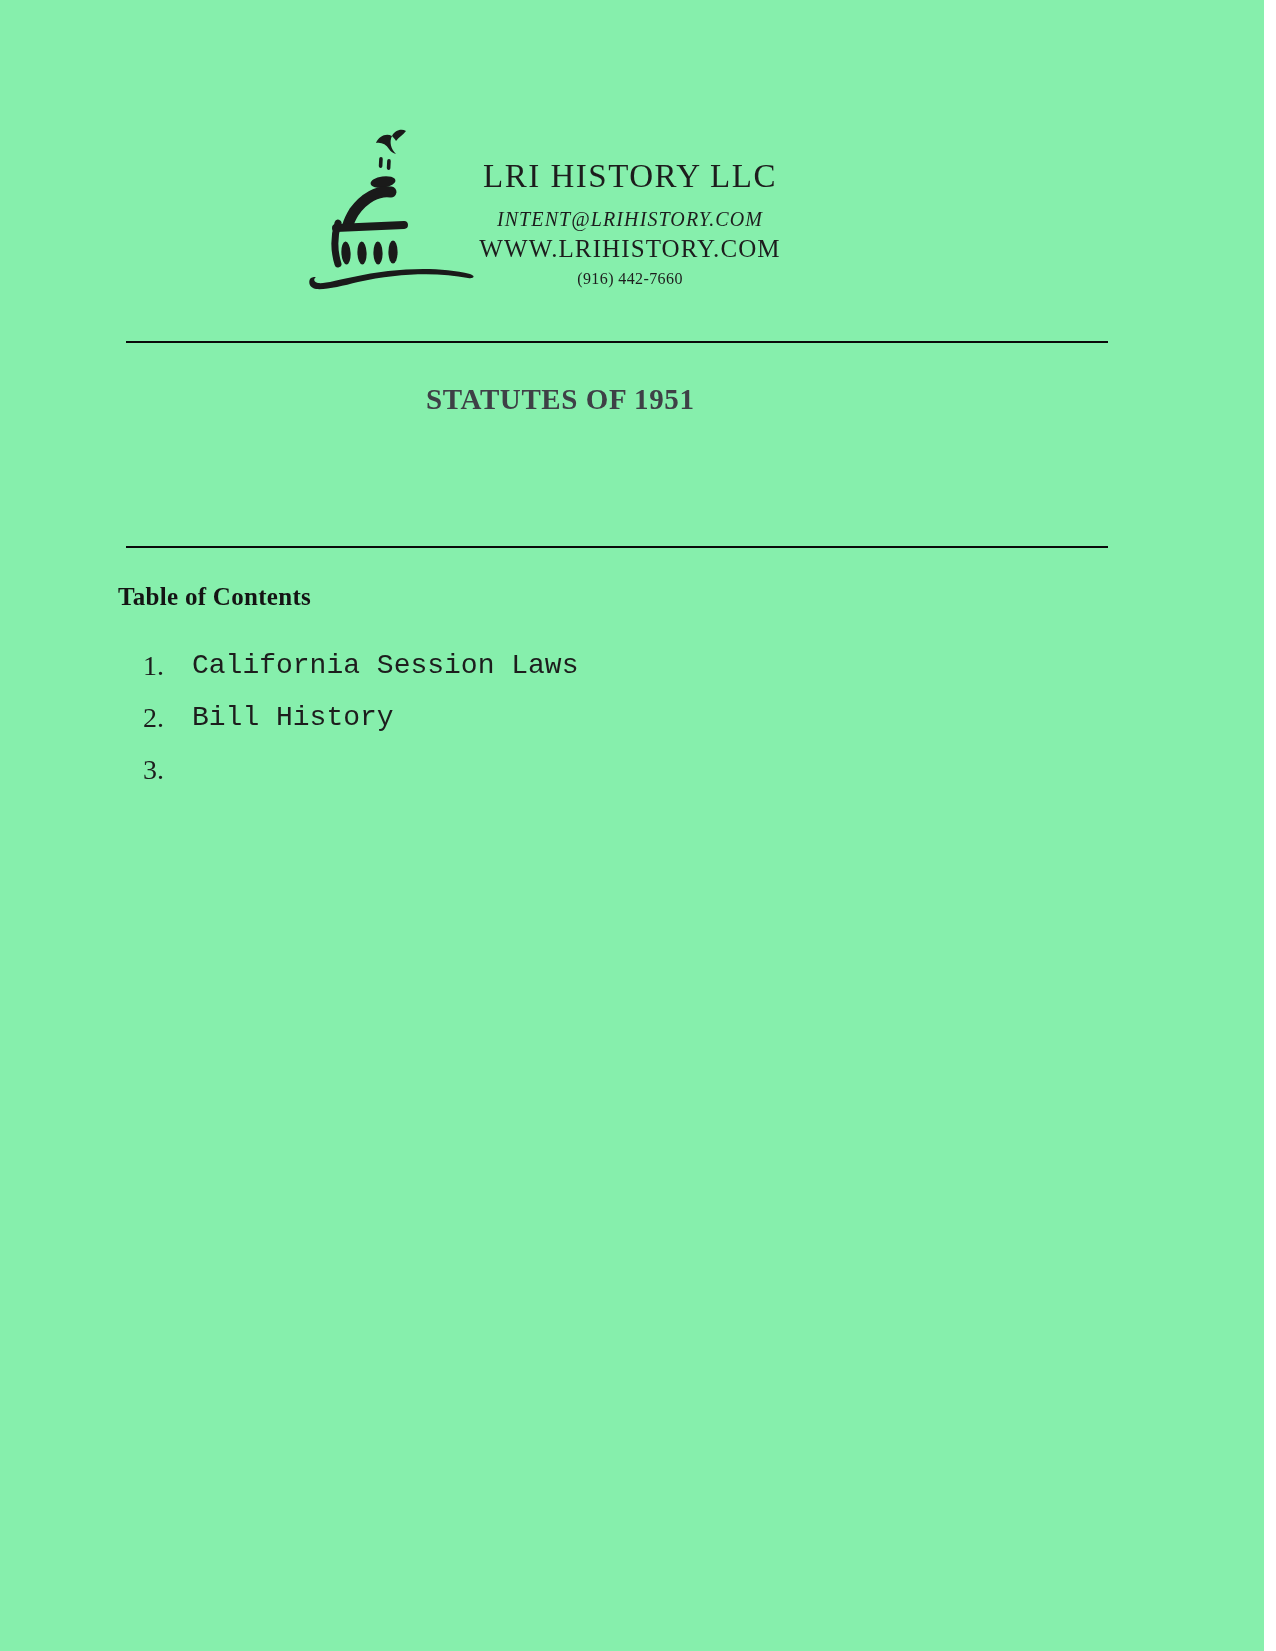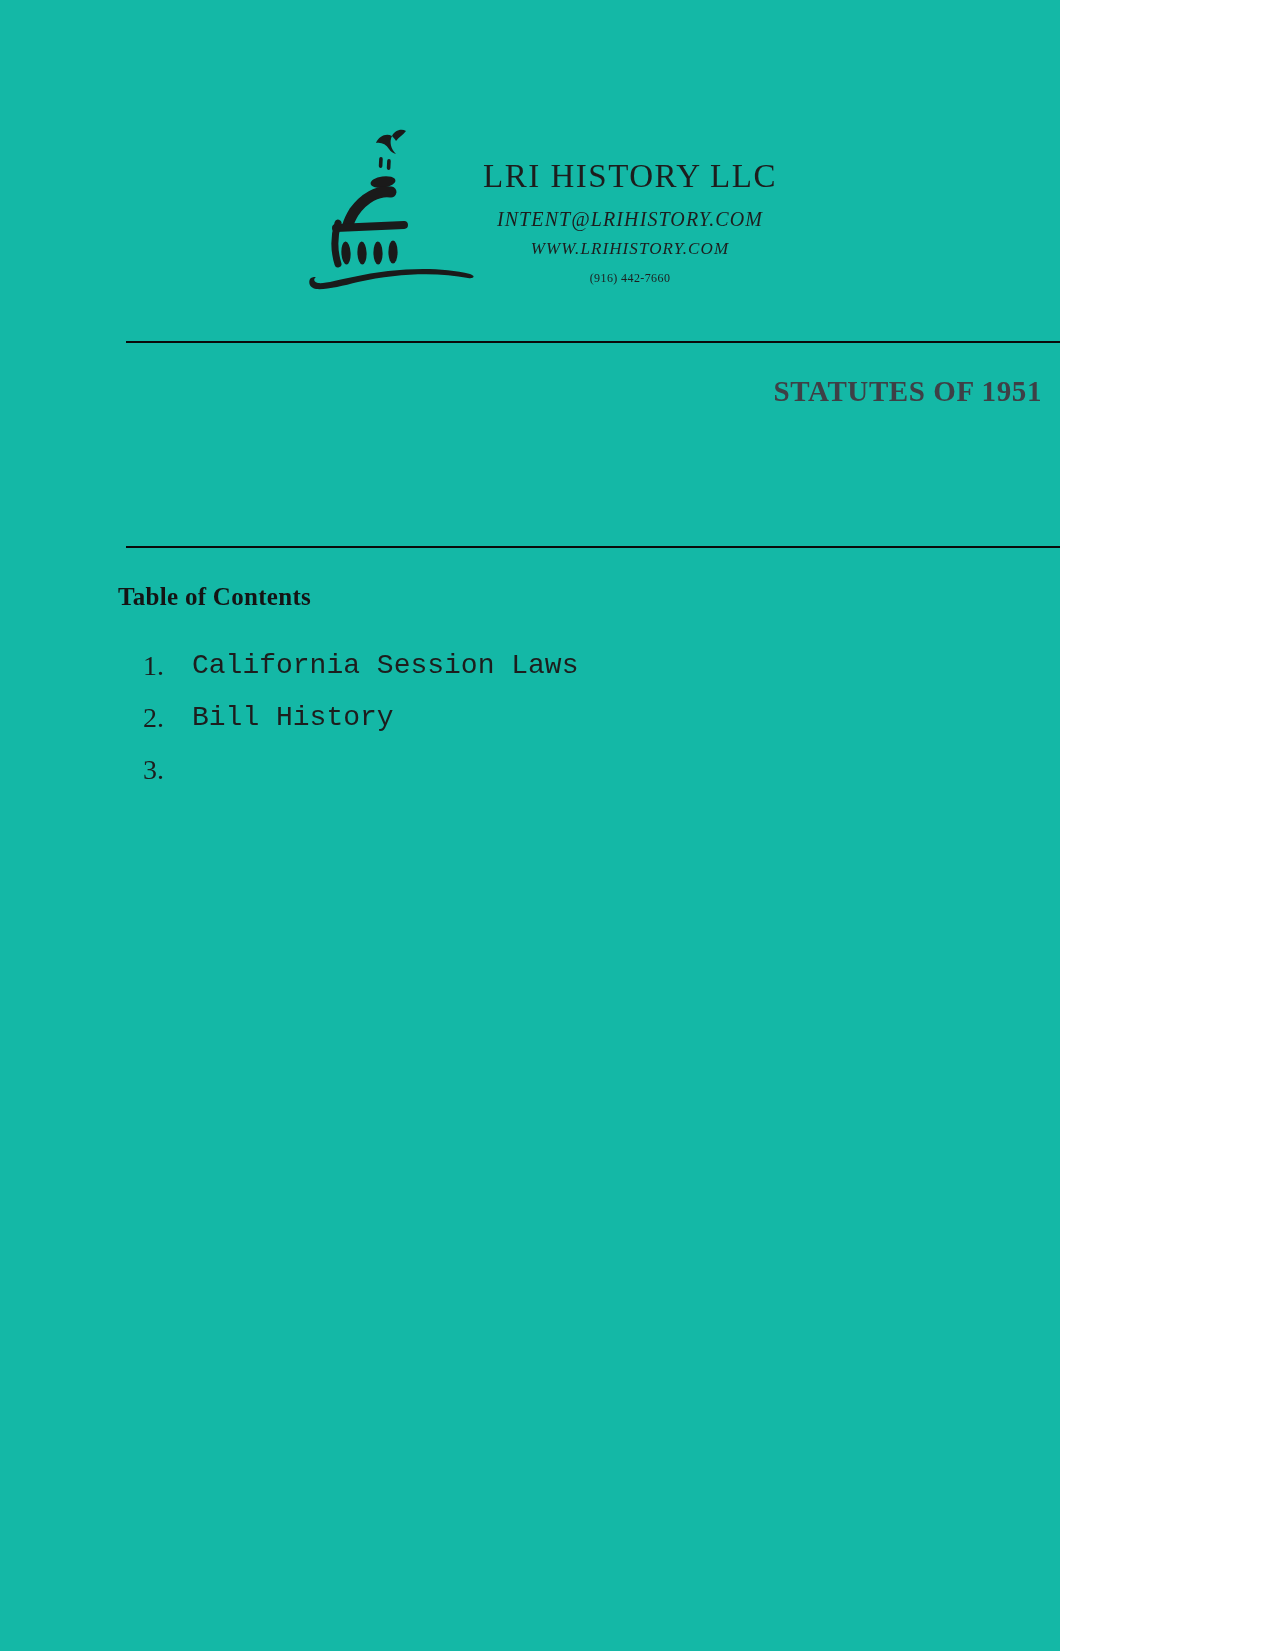--- a/index.html
+++ b/index.html
@@ -2,23 +2,23 @@
 <html><head>
 <meta charset="utf-8">
 <style>
   html, body {
     margin: 0;
     padding: 0;
     background: #ffffff;
   }
   .page {
     position: relative;
-    width: 1060px;
+    width: 1264px;
     height: 1651px;
-    background: #14b8a6;
+    background: #86efac;
     font-family: "Liberation Serif", "DejaVu Serif", serif;
     overflow: hidden;
   }
 
   
   .logo {
     position: absolute;
     left: 298px;
     top: 127px;
     width: 180px;
@@ -40,51 +40,49 @@
   }
   .contact-email {
     margin-top: 8px;
     font-size: 20px;
     letter-spacing: 1.1px;
     line-height: 30px;
     white-space: nowrap;
     font-style: italic;
   }
   .contact-web {
-    font-size: 17px;
+    font-size: 25px;
     letter-spacing: 1.1px;
     line-height: 30px;
     white-space: nowrap;
-    font-style: italic;
   }
   .contact-phone {
-    font-size: 12px;
+    font-size: 16px;
     letter-spacing: 0.4px;
     line-height: 29px;
     white-space: nowrap;
   }
 
   
   .rule {
     position: absolute;
     left: 126px;
     width: 982px;
     height: 2px;
     background: #0a0a0a;
   }
   .rule-1 { top: 341px; }
   .rule-2 { top: 546px; }
 
   
   .title-block {
     position: absolute;
-    top: 370px;
+    top: 378px;
     left: 426px;
     width: 616px;
-    text-align: right;
     font-weight: bold;
     color: #3e4046;
     font-size: 29px;
     line-height: 43px;
     letter-spacing: 0.6px;
   }
   .title-line { white-space: pre; }
 
   
   .toc-heading {

